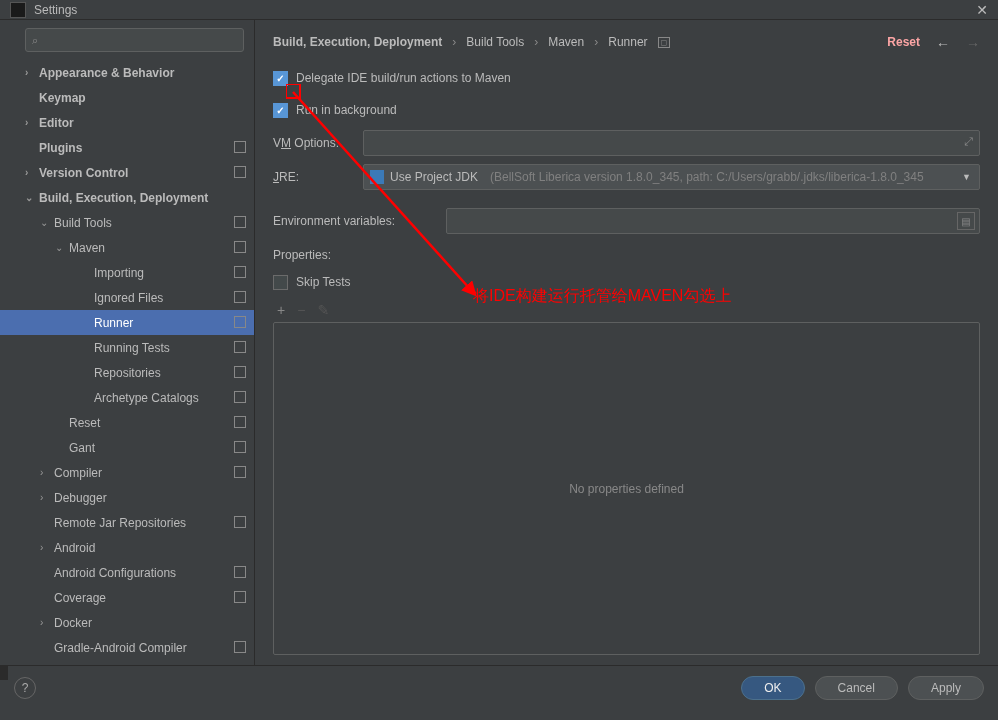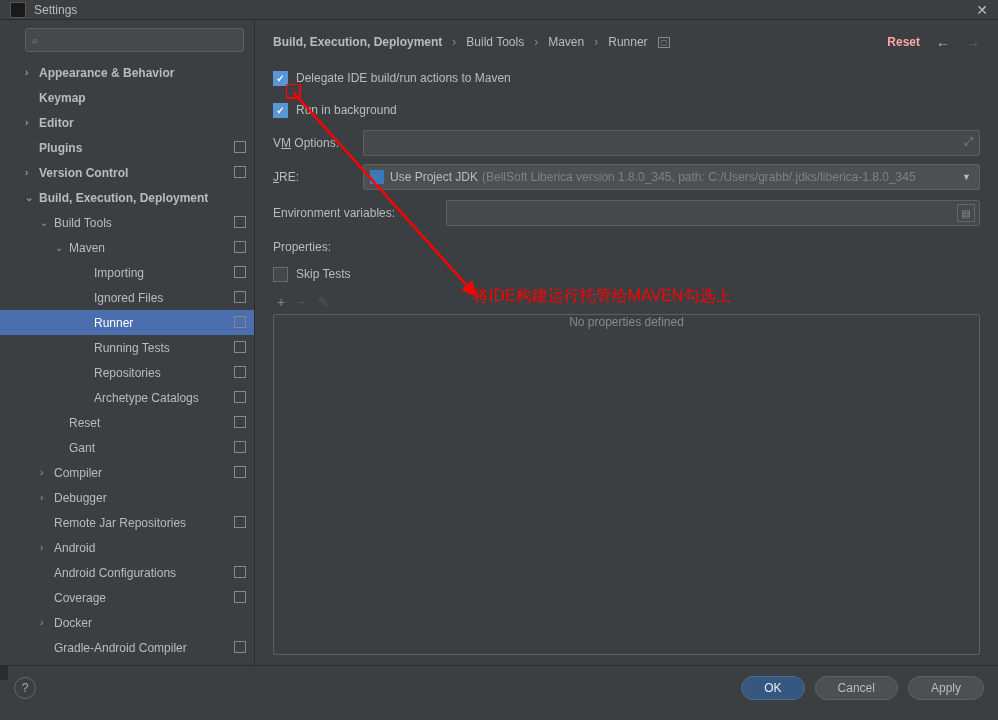--- a/index.html
+++ b/index.html
@@ -34,29 +34,29 @@
 .form-row .chk.checked { background:#5896d6; border-color:#5896d6; }
 .form-row .chk.checked::after { content:"✓"; color:#fff; font-size:10px; font-weight:bold; }
 .form-row label.fl { width:90px; color:#bbbbbb; }
 .form-row label.fl .u { text-decoration:underline; }
 .text-input { flex:1; height:26px; background:#45494a; border:1px solid #5e6060; border-radius:2px; padding:0 6px; color:#bbb; display:flex; align-items:center; font-size:11px; position:relative; }
 .text-input .expand { position:absolute; right:6px; top:4px; color:#888; font-size:11px; }
 .hint { font-size:11px; color:#999; margin-left:100px; margin-bottom:10px; margin-top:-4px; }
 .select { flex:1; height:26px; background:#4c5052; border:1px solid #5e6060; border-radius:2px; display:flex; align-items:center; padding:0 6px; cursor:pointer; position:relative; }
 .select .ic { width:14px; height:14px; background:#3b7ab8; margin-right:6px; }
 .select .val { color:#bbbbbb; }
-.select .hint-text { color:#808080; margin-left:4px; }
+.select .hint-text { color:#808080; margin-left:12px; }
 .select .dd { position:absolute; right:8px; color:#bbb; font-size:9px; }
 .env-input { flex:1; height:26px; background:#45494a; border:1px solid #5e6060; border-radius:2px; position:relative; }
 .env-input .btn { position:absolute; right:4px; top:3px; width:18px; height:18px; border:1px solid #666; display:flex; align-items:center; justify-content:center; font-size:10px; color:#888; cursor:pointer; }
 .props-label { color:#bbbbbb; margin:6px 0 8px 0; }
 .toolbar { display:flex; gap:12px; margin-bottom:4px; padding-left:4px; }
 .toolbar span { color:#888; font-size:14px; cursor:pointer; }
 .toolbar span.disabled { color:#555; }
-.props-box { flex:1; background:#3c3f41; border:1px solid #5e6060; border-radius:2px; display:flex; align-items:flex-start; justify-content:center; color:#888; margin-bottom:10px; min-height:280px; }
+.props-box { flex:1; background:#3c3f41; border:1px solid #5e6060; border-radius:2px; display:flex; align-items:center; justify-content:center; color:#888; margin-bottom:10px; min-height:280px; }
 .footer { height:45px; border-top:1px solid #2b2b2b; display:flex; align-items:center; padding:0 14px; background:#3c3f41; }
 .footer .help { width:22px; height:22px; border:1px solid #666; border-radius:11px; display:flex; align-items:center; justify-content:center; color:#aaa; cursor:pointer; }
 .footer .btns { margin-left:auto; display:flex; gap:10px; }
 .footer button { height:24px; padding:0 22px; background:#4c5052; border:1px solid #5e6060; color:#bbb; border-radius:12px; cursor:pointer; font-size:12px; }
 .footer button.primary { background:#365880; border-color:#4c708c; color:#eee; }
 .annotation { position:absolute; left:473px; top:286px; color:#ff0000; font-size:16px; font-weight:500; pointer-events:none; }
 svg.arrow { position:absolute; left:286px; top:84px; pointer-events:none; }
 .left-gutter { position:absolute; left:0; top:30px; width:8px; height:650px; background:#2b2b2b; }
 .left-gutter .dot { width:4px; height:4px; background:#555; margin:10px auto; }
 </style>
@@ -232,21 +232,21 @@
     <div class="form-row">
       <label class="fl"><span class="u">J</span><span>RE:</span></label>
       <div class="select">
         <div class="ic"></div>
         <span class="val">Use Project JDK</span>
         <span class="hint-text">(BellSoft Liberica version 1.8.0_345, path: C:/Users/grabb/.jdks/liberica-1.8.0_345</span>
         <span class="dd">▼</span>
       </div>
     </div>
 
-    <div class="form-row" style="margin-top:2px;gap:38px;">
+    <div class="form-row" style="margin-top:10px;gap:38px;">
       <label class="fl" style="width:135px">Environment variables:</label>
       <div class="env-input">
         <div class="btn">▤</div>
       </div>
     </div>
 
     <div class="props-label">Properties:</div>
     <div class="form-row">
       <div class="chk"></div>
       <span>Skip Tests</span>

